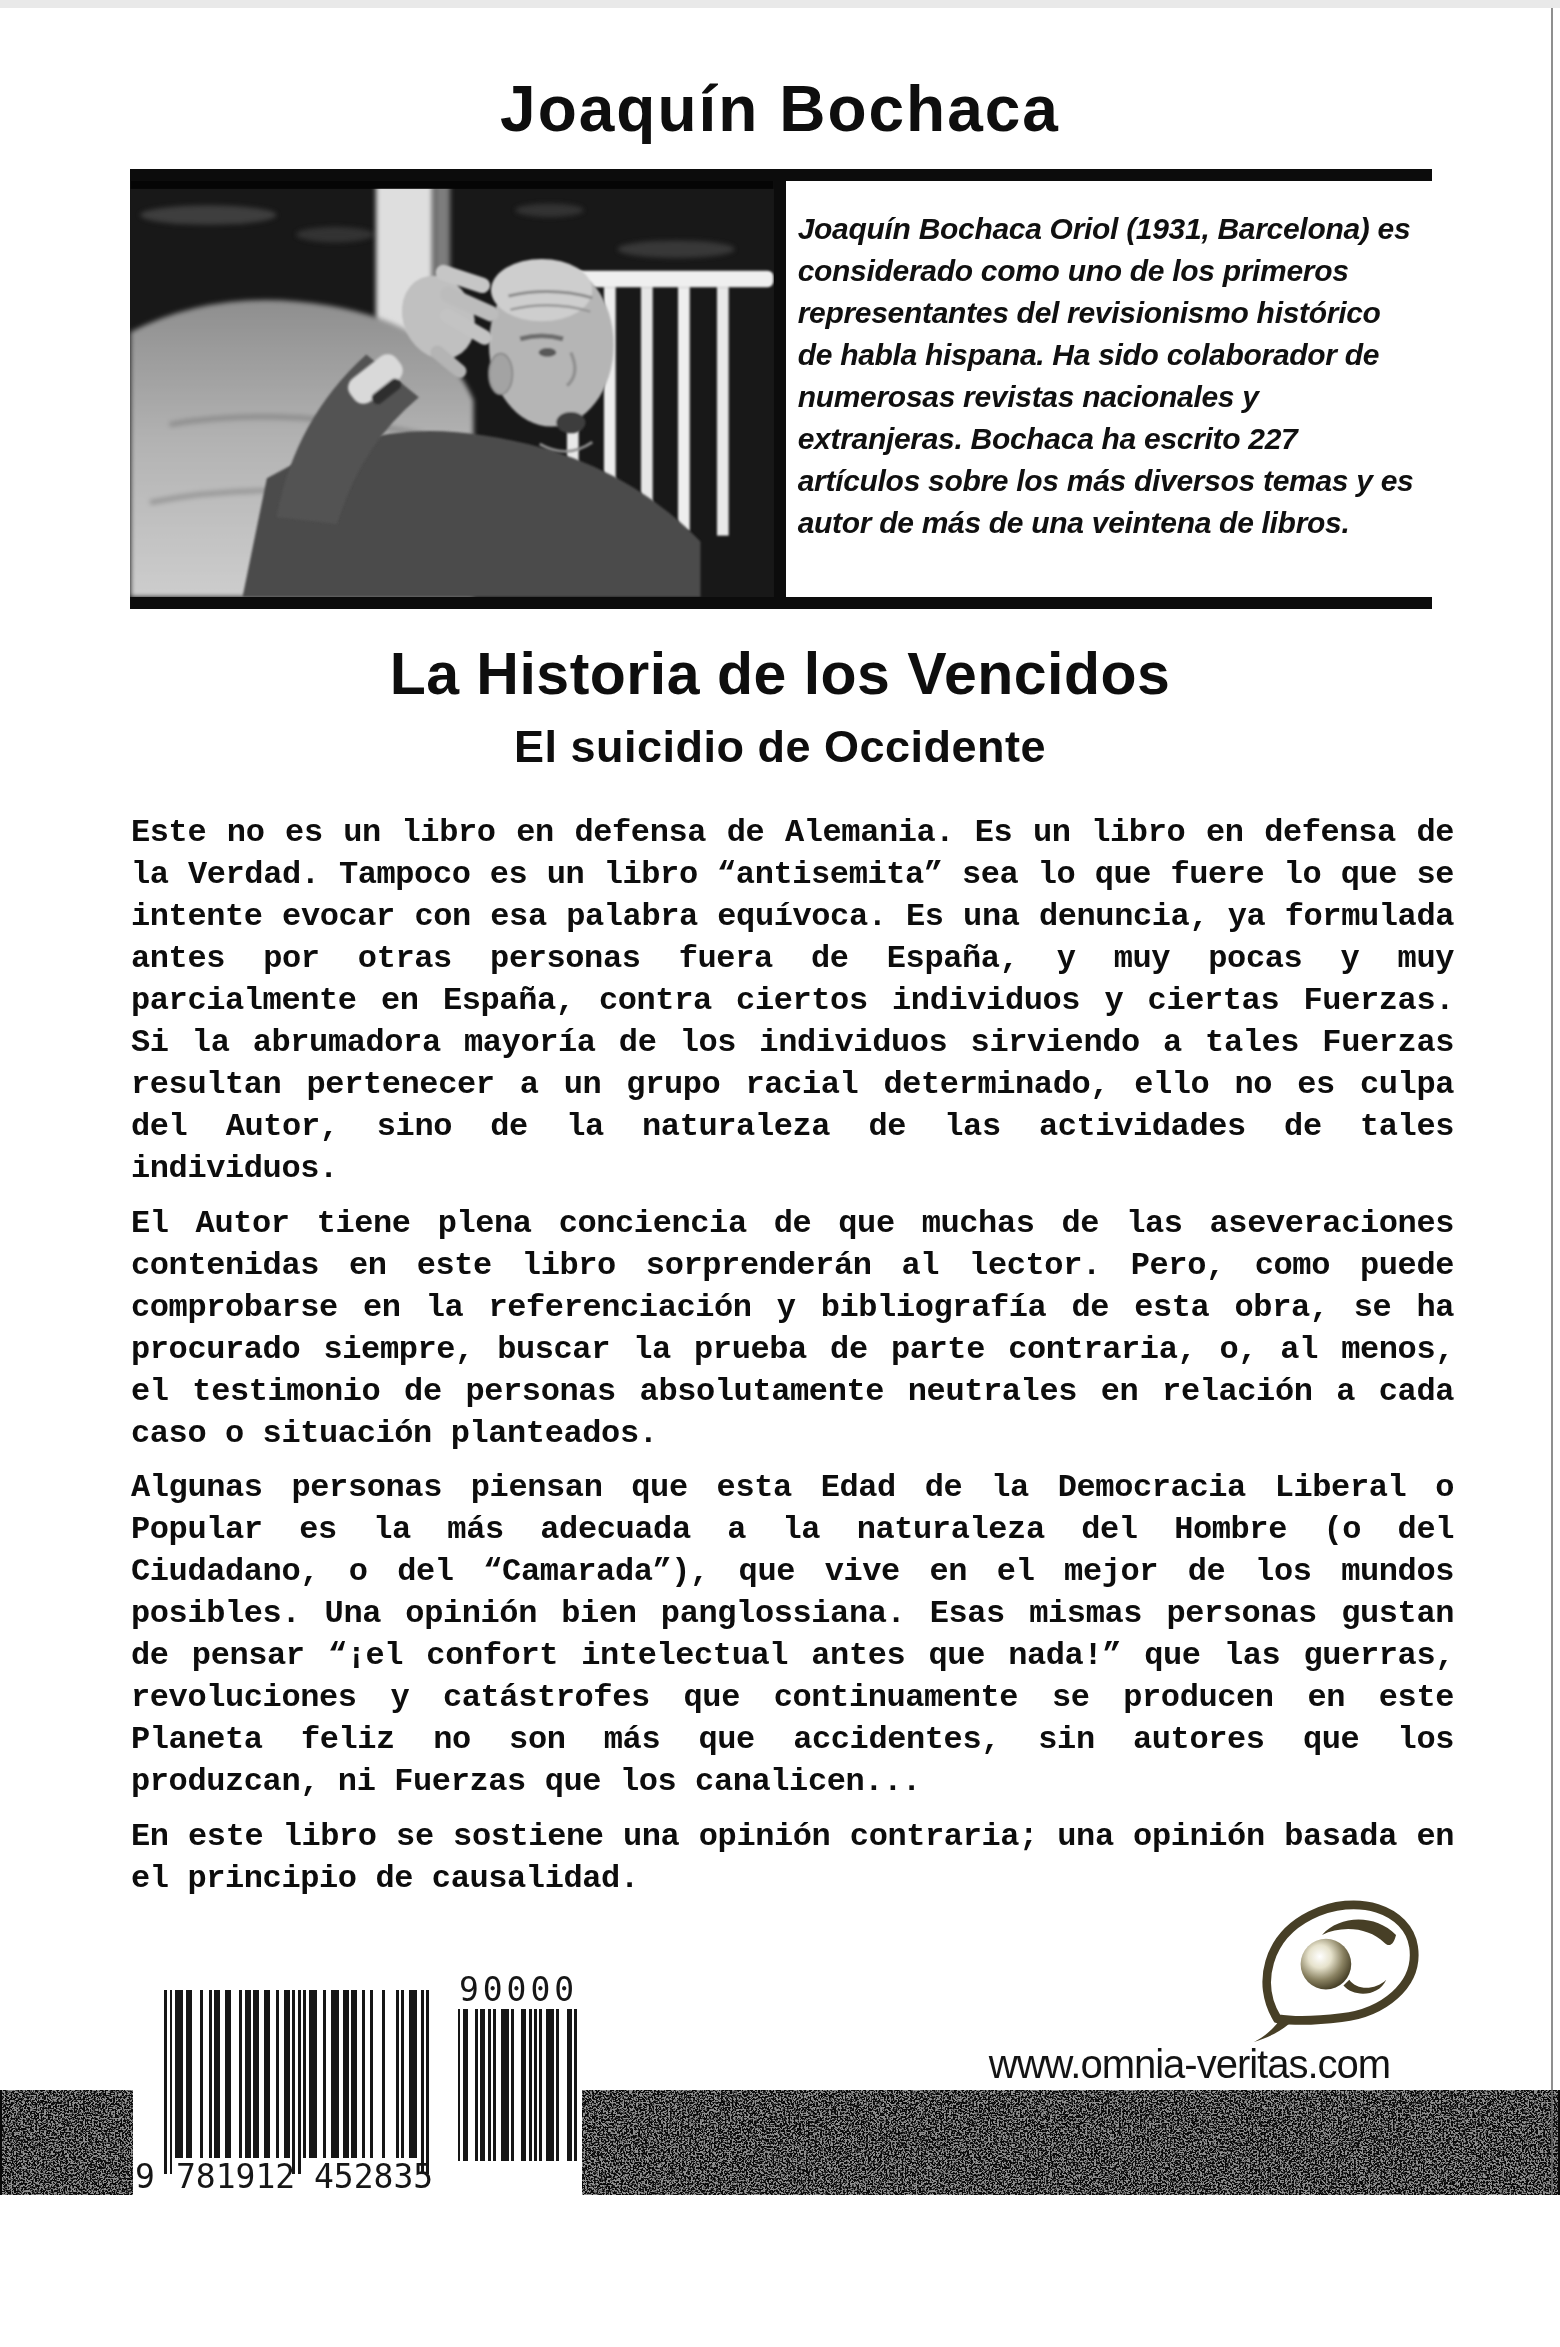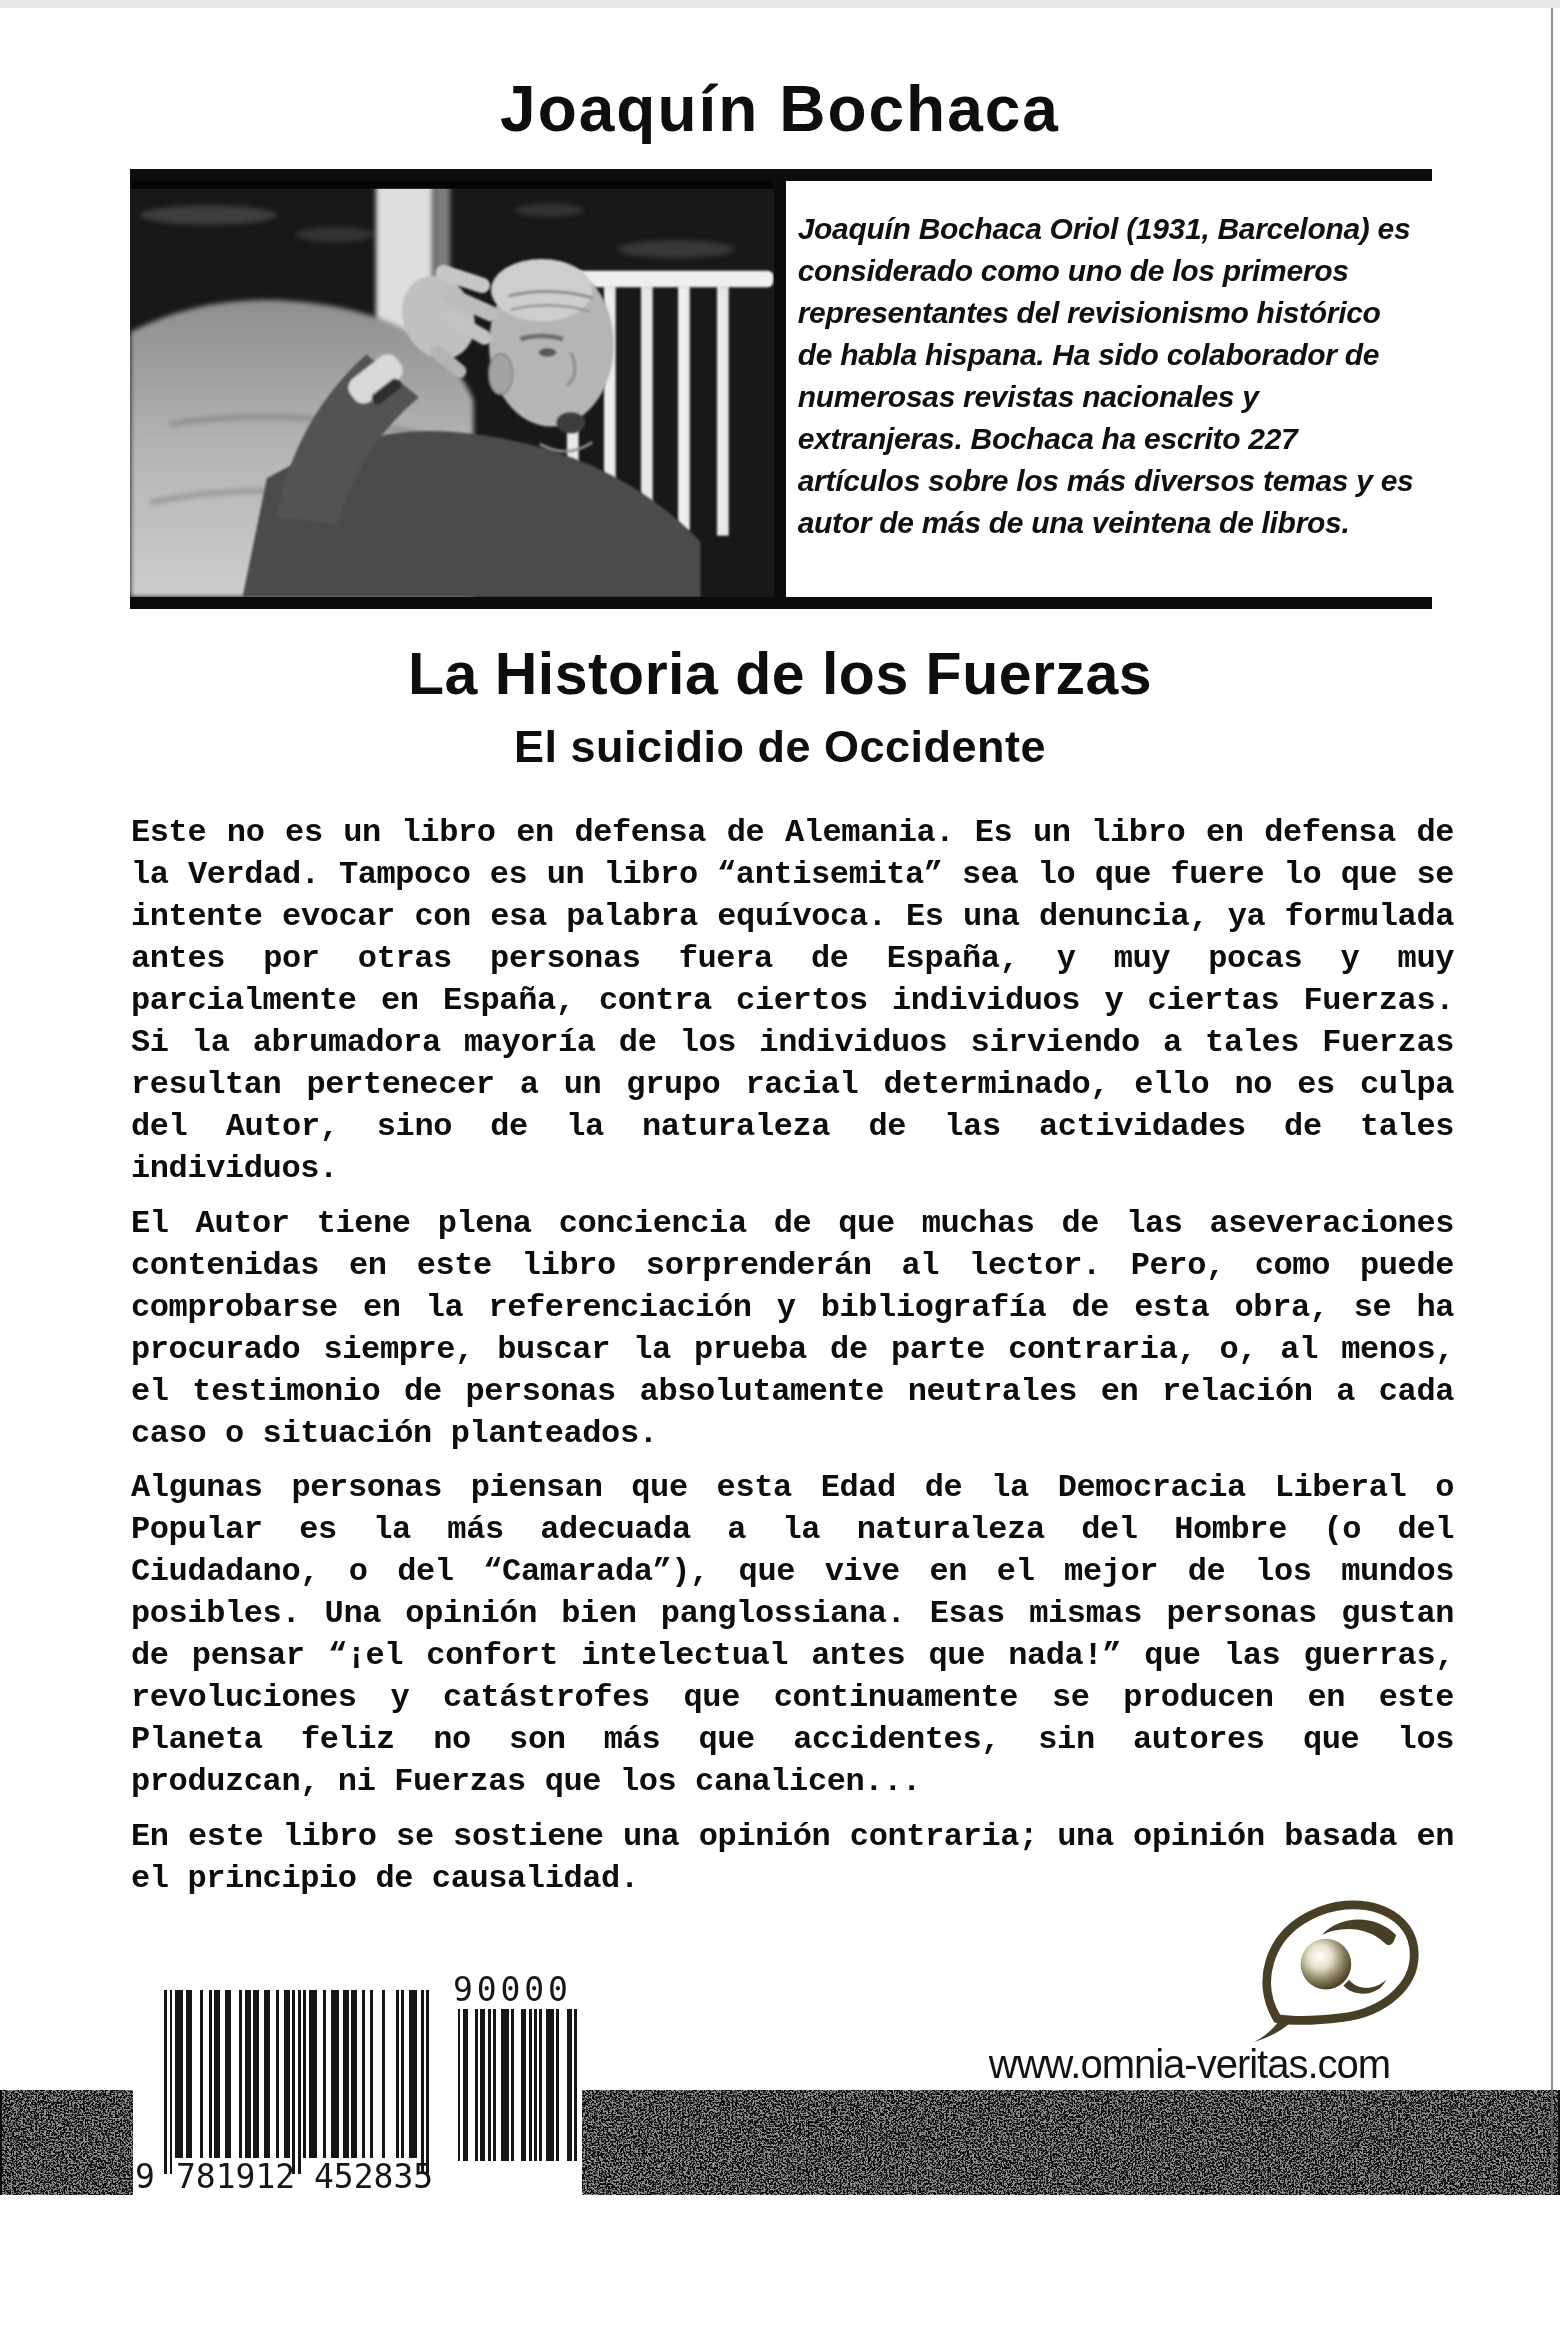--- a/index.html
+++ b/index.html
@@ -56,21 +56,21 @@
   .barcode-box{left:133px;top:1915px;width:449px;height:277px;background:#ffffff;}
   .isbn-label{
     position:absolute;left:7.8px;top:15.6px;width:437px;
     font-family:"DejaVu Sans Mono","Liberation Mono",monospace;
     font-size:32px;font-weight:400;color:#161616;white-space:nowrap;
   }
   .barcode{position:absolute;}
   .barcode .bar{position:absolute;top:0;background:#161616;}
   .ean13{left:31px;top:67px;width:265px;height:187px;}
   .supp-text{
-    position:absolute;left:320px;top:47px;width:131px;text-align:left;
+    position:absolute;left:320px;top:47px;width:131px;text-align:center;
     font-family:"DejaVu Sans Mono","Liberation Mono",monospace;font-size:33px;letter-spacing:3.9px;color:#161616;
   }
   .supp{left:322px;top:86px;width:123px;height:152px;}
   .hr-digits{
     position:absolute;top:234px;left:0;width:449px;height:39px;
     font-family:"DejaVu Sans Mono","Liberation Mono",monospace;font-size:33px;color:#161616;
   }
   .hr-digits span{position:absolute;top:0;}
   .hr-first{left:2px;}
   .hr-g1{left:43px;}
@@ -172,21 +172,21 @@
 
         <rect x="0" y="0" width="660" height="8" fill="#050505"></rect>
       </svg>
     </div>
 
     <div class="caption-box">
       <div class="caption-text"><span class="caption-lead">Joaquín Bochaca Oriol</span><span> (1931, Barcelona) es considerado como uno de los primeros representantes del revisionismo histórico de habla hispana. Ha sido colaborador de numerosas revistas nacionales y extranjeras. Bochaca ha escrito 227 artículos sobre los más diversos temas y es autor de más de una veintena de libros.</span></div>
     </div>
   </div>
 
-  <div class="abs book-title">La Historia de los Fuerzas</div>
+  <div class="abs book-title">La Historia de los Vencidos</div>
   <div class="abs book-subtitle">El suicidio de Occidente</div>
 
   <div class="abs synopsis">
     <p>Este no es un libro en defensa de Alemania. Es un libro en defensa de la Verdad. Tampoco es un libro “antisemita” sea lo que fuere lo que se intente evocar con esa palabra equívoca. Es una denuncia, ya formulada antes por otras personas fuera de España, y muy pocas y muy parcialmente en España, contra ciertos individuos y ciertas Fuerzas. Si la abrumadora mayoría de los individuos sirviendo a tales Fuerzas resultan pertenecer a un grupo racial determinado, ello no es culpa del Autor, sino de la naturaleza de las actividades de tales individuos.</p>
   <p>El Autor tiene plena conciencia de que muchas de las aseveraciones contenidas en este libro sorprenderán al lector. Pero, como puede comprobarse en la referenciación y bibliografía de esta obra, se ha procurado siempre, buscar la prueba de parte contraria, o, al menos, el testimonio de personas absolutamente neutrales en relación a cada caso o situación planteados.</p>
       <p>Algunas personas piensan que esta Edad de la Democracia Liberal o Popular es la más adecuada a la naturaleza del Hombre (o del Ciudadano, o del “Camarada”), que vive en el mejor de los mundos posibles. Una opinión bien panglossiana. Esas mismas personas gustan de pensar “¡el confort intelectual antes que nada!” que las guerras, revoluciones y catástrofes que continuamente se producen en este Planeta feliz no son más que accidentes, sin autores que los produzcan, ni Fuerzas que los canalicen...</p>
       <p>En este libro se sostiene una opinión contraria; una opinión basada en el principio de causalidad.</p>
     </div>
 
   <div class="abs texture-band">

